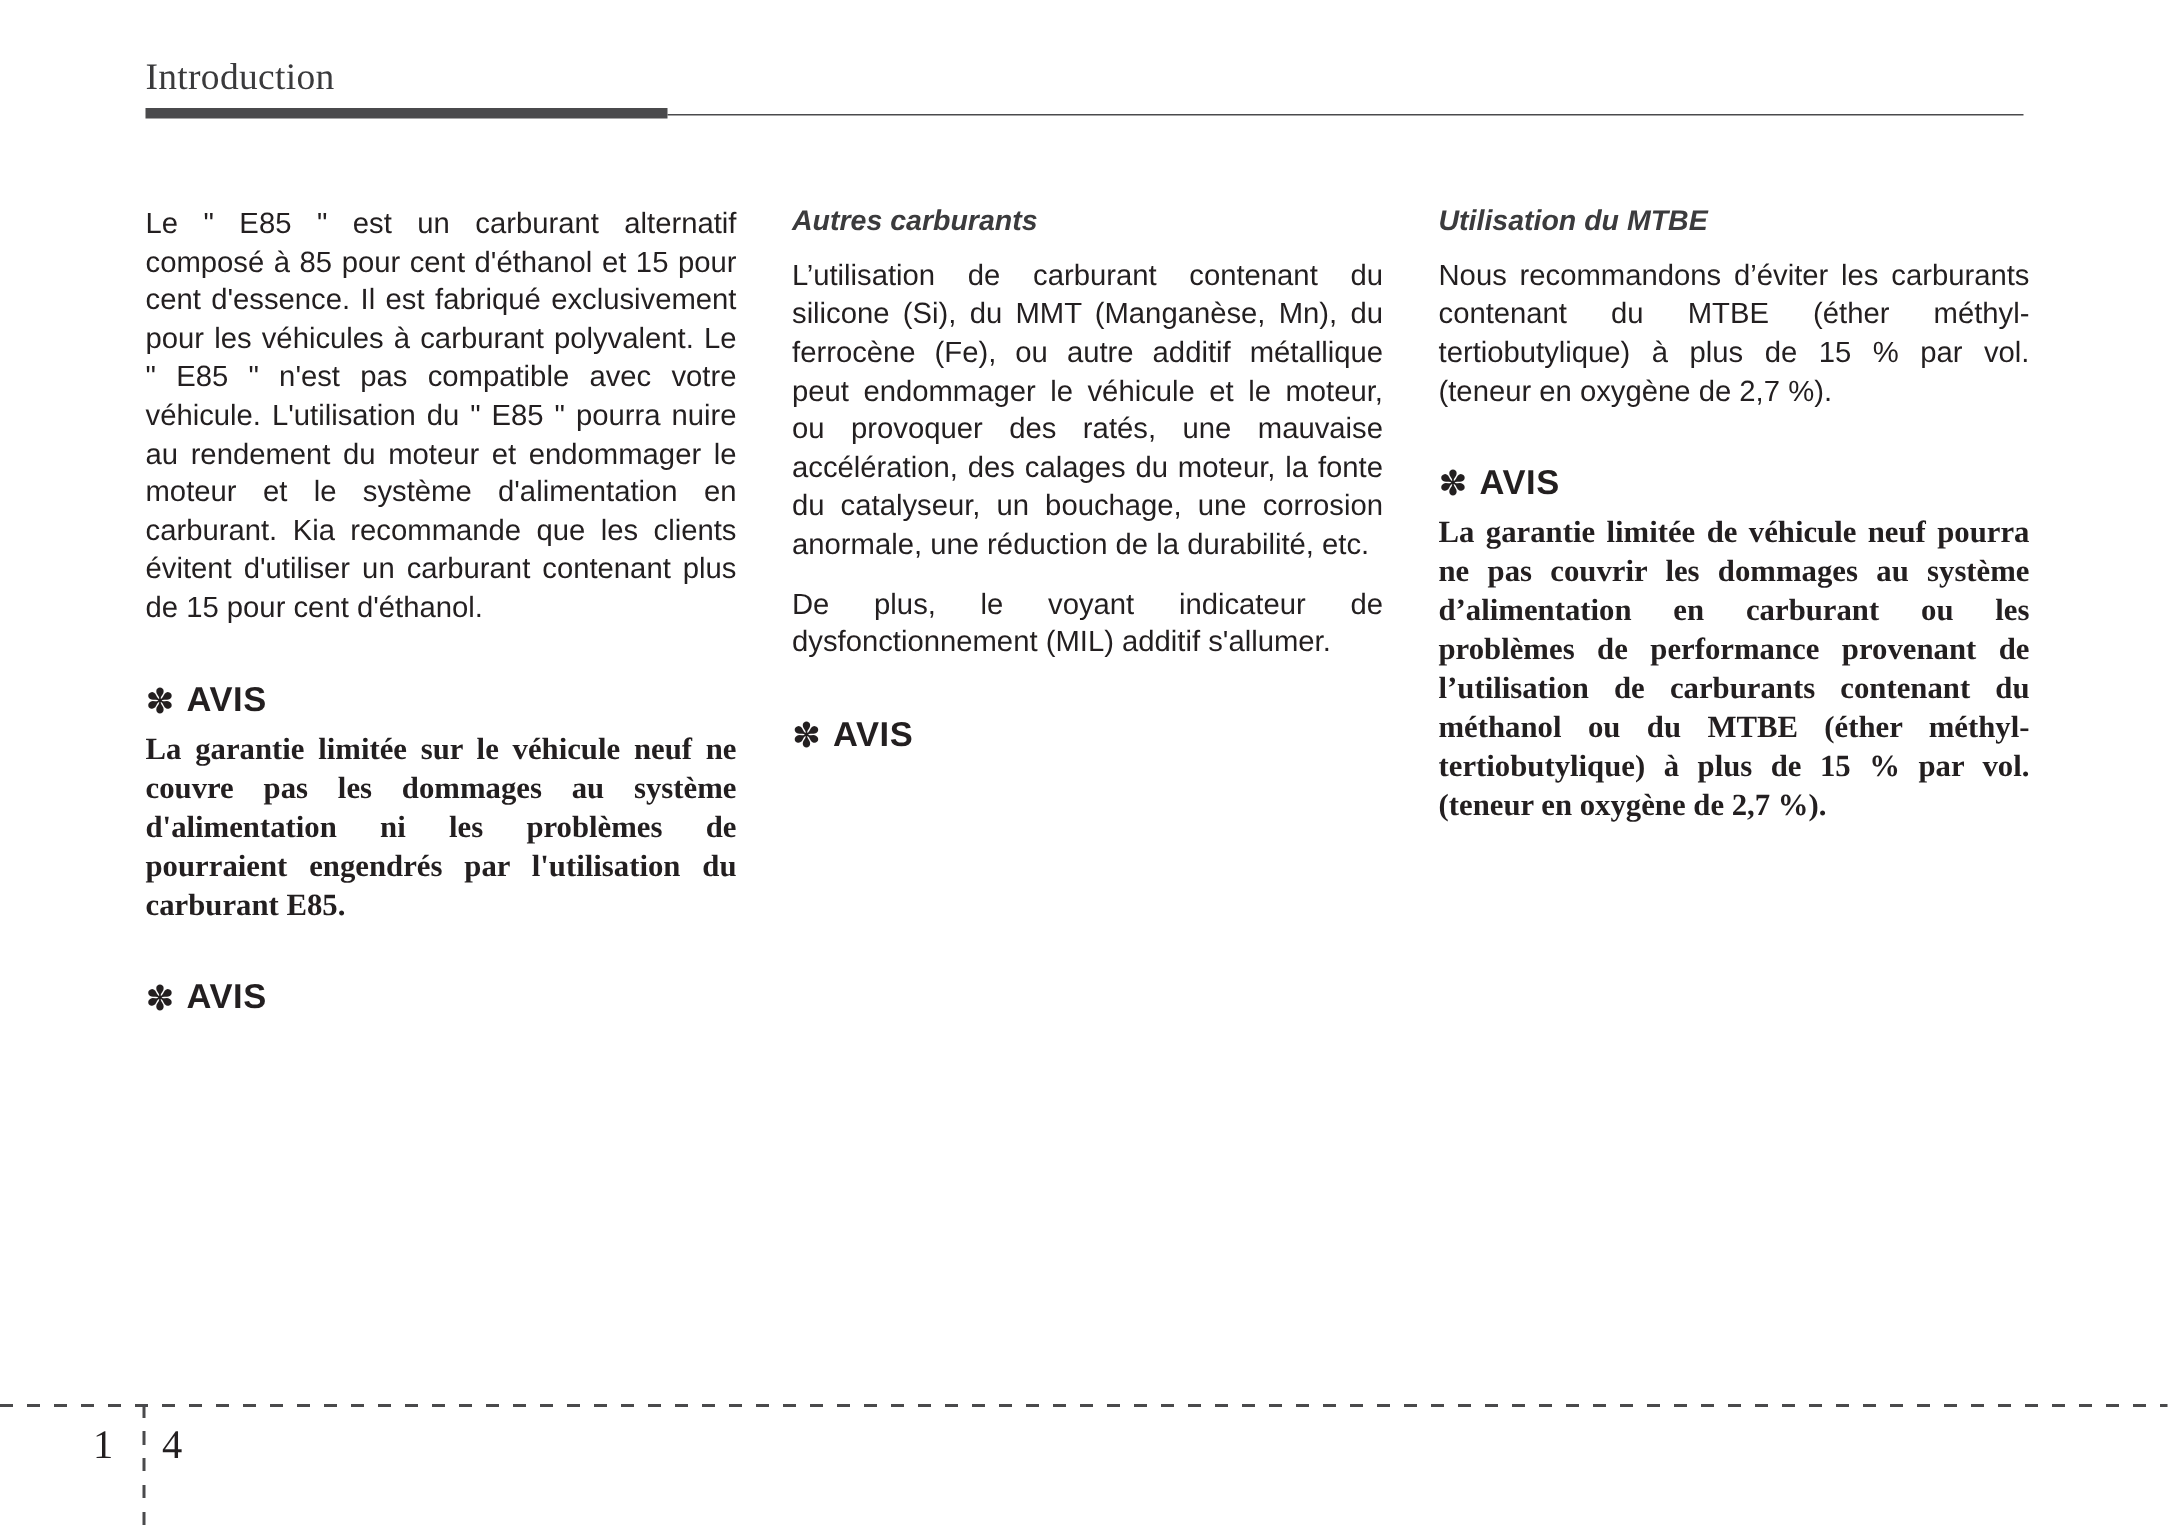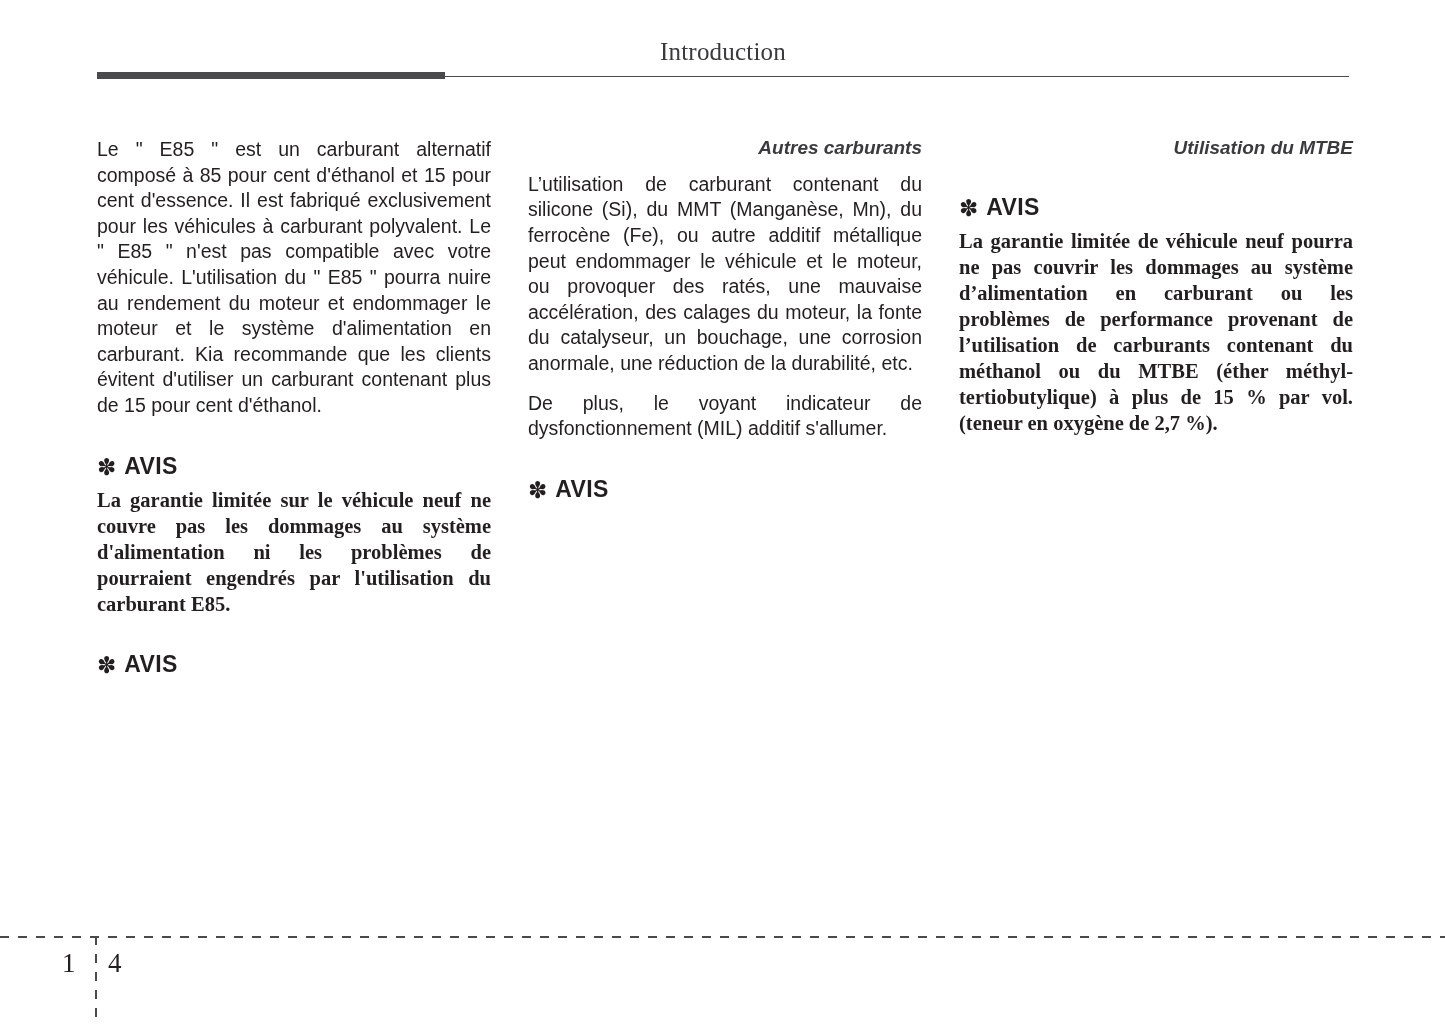--- a/index.html
+++ b/index.html
@@ -15,21 +15,20 @@
     color: #231f20;
     overflow: hidden;
   }
 
   
   .page-header {
     position: absolute;
     left: 97px;
     top: 38px;
     width: 1252px;
-    text-align: center;
   }
   .page-header .title {
     font-family: "Liberation Serif", serif;
     font-size: 25px;
     color: #3a3a3c;
     line-height: 1.1;
     letter-spacing: 0.2px;
   }
   .header-rule {
     position: relative;
@@ -79,21 +78,20 @@
     margin-bottom: 0;
   }
 
   .subhead {
     font-size: 19px;
     font-style: italic;
     font-weight: bold;
     color: #3b3b3d;
     margin: 0 0 12px 0;
     line-height: 1.2;
-    text-align: right;
   }
 
   
   .notice {
     margin-top: 34px;
   }
   .notice-head {
     display: flex;
     align-items: center;
     gap: 8px;
@@ -204,20 +202,21 @@
     <div class="notice">
       <div class="notice-head">
         <span class="notice-star">✽</span>
         <span class="notice-label">AVIS</span>
       </div>
     </div>
   </div>
 
   <div class="col">
     <div class="subhead">Utilisation du MTBE</div>
+    <p class="body">Nous recommandons d’éviter les carburants contenant du MTBE (éther méthyl-tertiobutylique) à plus de 15 % par vol. (teneur en oxygène de 2,7 %).</p>
 
     <div class="notice">
       <div class="notice-head">
         <span class="notice-star">✽</span>
         <span class="notice-label">AVIS</span>
       </div>
       <p class="notice-body">La garantie limitée de véhicule neuf pourra ne pas couvrir les dommages au système d’alimentation en carburant ou les problèmes de performance provenant de l’utilisation de carburants contenant du méthanol ou du MTBE (éther méthyl-tertiobutylique) à plus de 15 % par vol. (teneur en oxygène de 2,7 %).</p>
     </div>
   </div>
 

